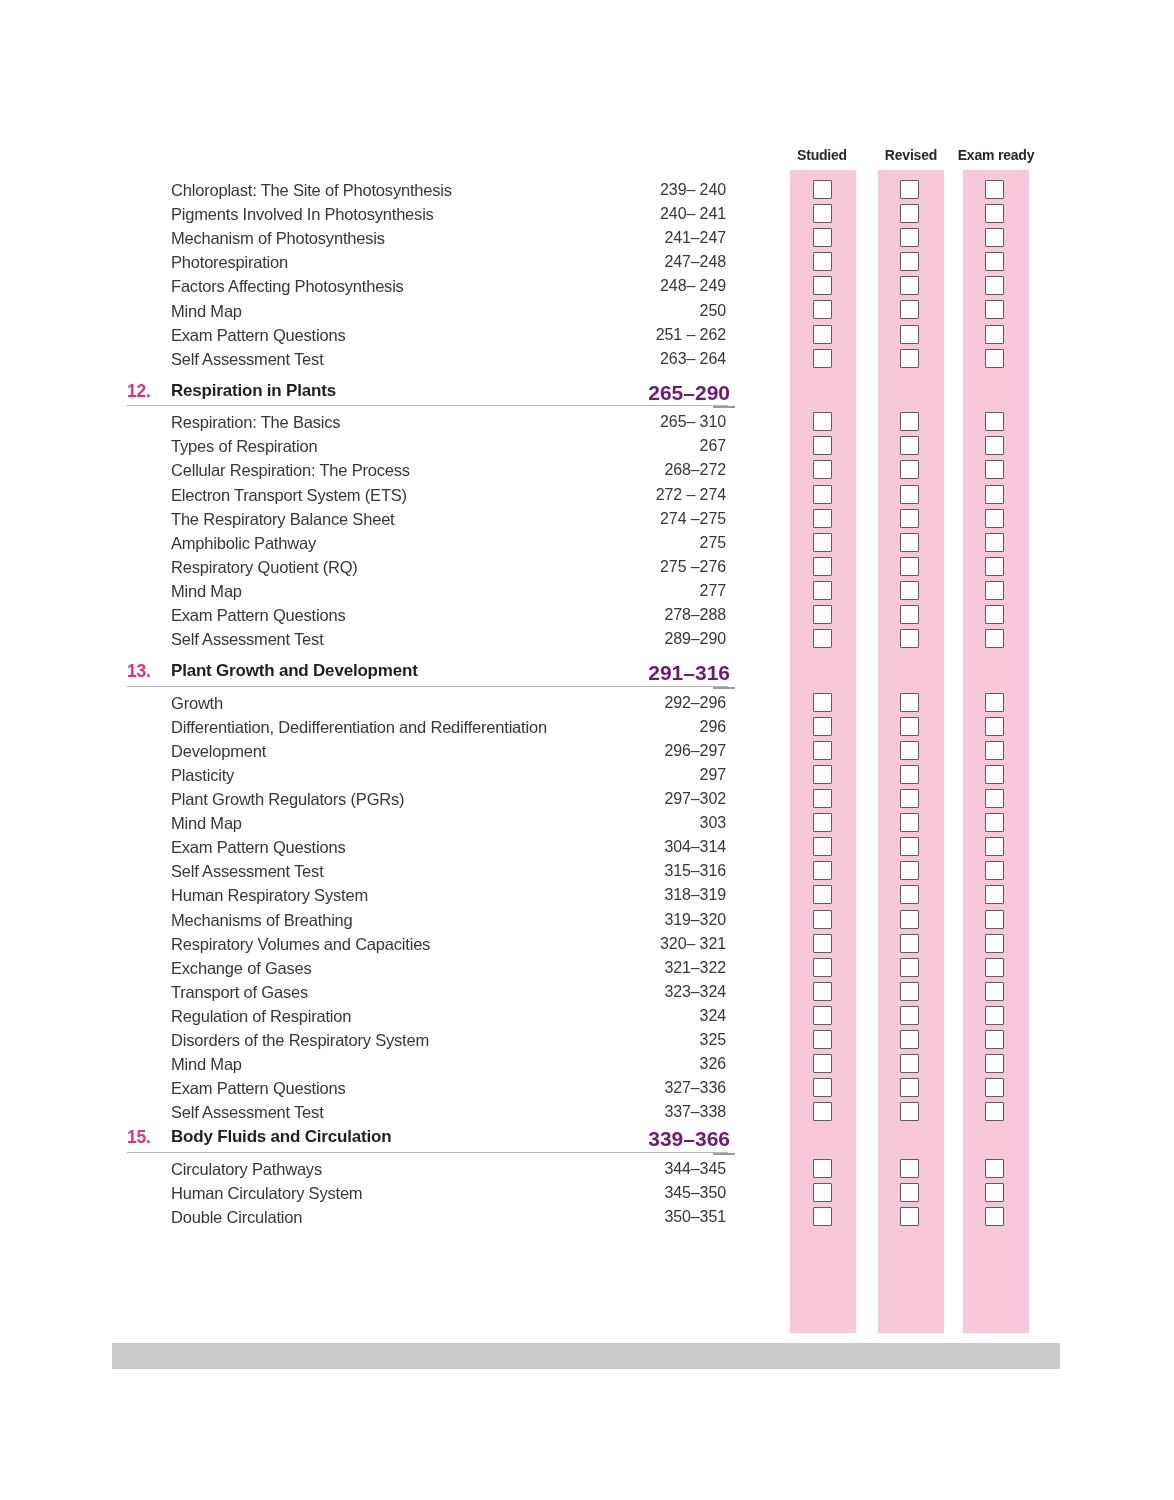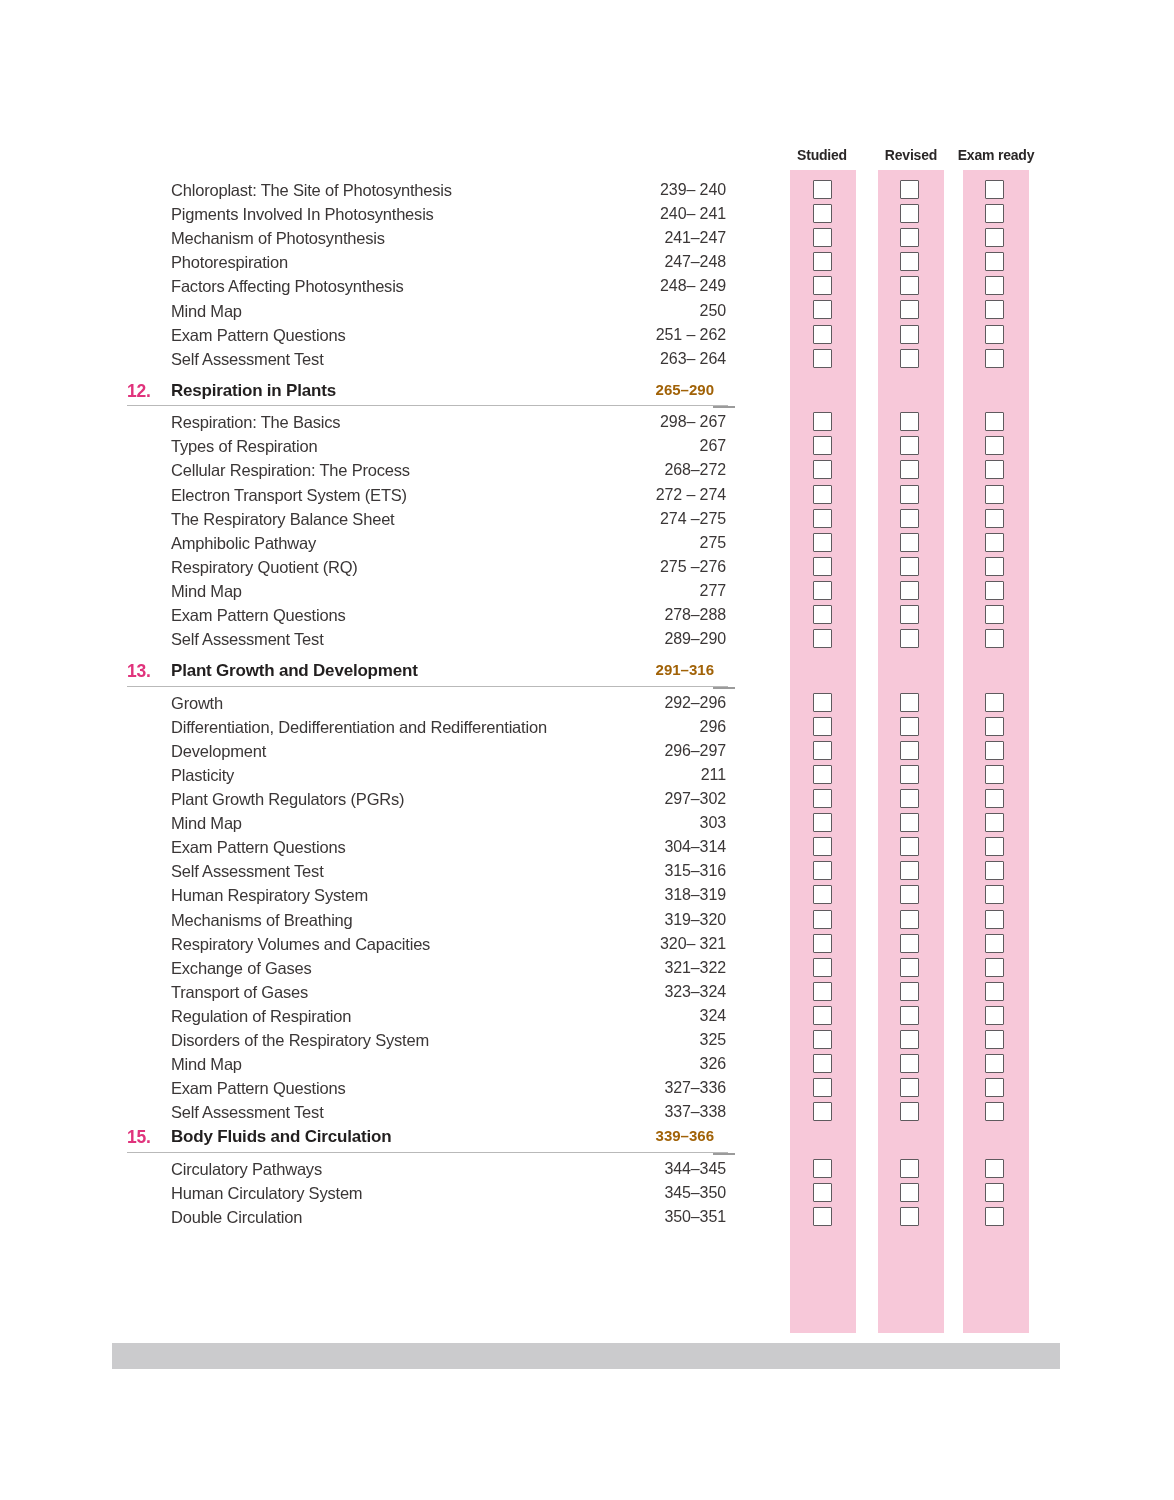--- a/index.html
+++ b/index.html
@@ -112,25 +112,25 @@
     left: 171px;
     top: 10px;
     font-size: 17px;
     font-weight: bold;
     color: #221f1f;
     letter-spacing: -0.2px;
     white-space: nowrap;
   }
   .chapter-pages {
     position: absolute;
-    right: 460px;
+    right: 444px;
     top: 10px;
-    font-size: 15px;
+    font-size: 21px;
     font-weight: bold;
-    color: #a16207;
+    color: #701a75;
     white-space: nowrap;
   }
   .heading-rule {
     position: absolute;
     left: 127px;
     width: 601px;
     bottom: 4px;
     height: 1px;
     background: #b9b9b9;
   }
@@ -228,21 +228,21 @@
       <div class="section">
         <div class="chapter-heading">
           <span class="chapter-number">12.</span>
           <span class="chapter-title">Respiration in Plants</span>
           <span class="chapter-pages">265–290</span>
           <span class="heading-rule"></span>
           <span class="heading-tick"></span>
         </div>
         <div class="topic-row">
           <span class="topic-label">Respiration: The Basics</span>
-          <span class="topic-pages">298– 267</span>
+          <span class="topic-pages">265– 310</span>
           <span class="checkbox c0"></span>
           <span class="checkbox c1"></span>
           <span class="checkbox c2"></span>
         </div>
         <div class="topic-row">
           <span class="topic-label">Types of Respiration</span>
           <span class="topic-pages">267</span>
           <span class="checkbox c0"></span>
           <span class="checkbox c1"></span>
           <span class="checkbox c2"></span>
@@ -328,21 +328,21 @@
         </div>
         <div class="topic-row">
           <span class="topic-label">Development</span>
           <span class="topic-pages">296–297</span>
           <span class="checkbox c0"></span>
           <span class="checkbox c1"></span>
           <span class="checkbox c2"></span>
         </div>
         <div class="topic-row">
           <span class="topic-label">Plasticity</span>
-          <span class="topic-pages">211</span>
+          <span class="topic-pages">297</span>
           <span class="checkbox c0"></span>
           <span class="checkbox c1"></span>
           <span class="checkbox c2"></span>
         </div>
         <div class="topic-row">
           <span class="topic-label">Plant Growth Regulators (PGRs)</span>
           <span class="topic-pages">297–302</span>
           <span class="checkbox c0"></span>
           <span class="checkbox c1"></span>
           <span class="checkbox c2"></span>

